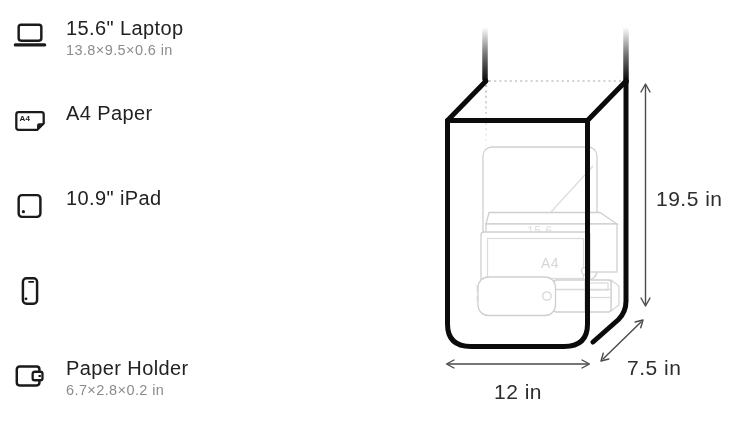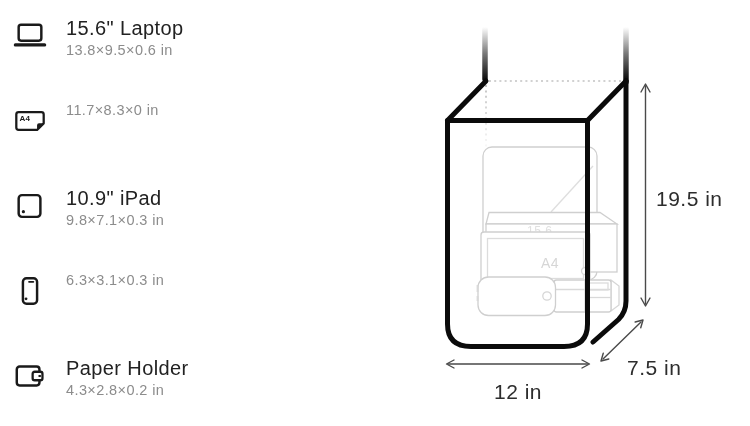--- a/index.html
+++ b/index.html
@@ -41,61 +41,59 @@
 
     <div class="item-row">
       <div class="icon-box">
         <svg width="34" height="34" viewBox="0 0 36 36">
           <path d="M6,8.5 H30 Q32.5,8.5 32.5,11 V20.5 L25.5,27.5 H6 Q3.5,27.5 3.5,25 V11 Q3.5,8.5 6,8.5 Z" fill="none" stroke="#1a1a1a" stroke-width="2.4" stroke-linejoin="round"></path>
           <path d="M32,20.5 L25.5,27 L25.5,22.5 Q25.5,20.5 27.5,20.5 Z" fill="#1a1a1a"></path>
           <text x="7" y="17.5" font-size="8.5" font-weight="bold" fill="#1a1a1a">A4</text>
         </svg>
       </div>
       <div class="item-text">
-        <span class="item-dims">11.7×8.3×0 in</span>
+        <span class="item-name">A4 Paper</span>
       </div>
     </div>
 
     <div class="item-row">
       <div class="icon-box">
         <svg width="34" height="34" viewBox="0 0 36 36">
           <rect x="6" y="6.5" width="23" height="23" rx="3.5" fill="none" stroke="#1a1a1a" stroke-width="2.6"></rect>
           <circle cx="11" cy="24" r="1.7" fill="#1a1a1a"></circle>
         </svg>
       </div>
       <div class="item-text">
         <span class="item-name">10.9" iPad</span>
-        <span class="item-dims">9.8×7.1×0.3 in</span>
       </div>
     </div>
 
     <div class="item-row">
       <div class="icon-box">
         <svg width="34" height="34" viewBox="0 0 36 36">
           <rect x="10.5" y="4.5" width="15" height="27" rx="3.8" fill="none" stroke="#1a1a1a" stroke-width="2.6"></rect>
           <line x1="17" y1="8.3" x2="21.5" y2="8.3" stroke="#1a1a1a" stroke-width="2" stroke-linecap="round"></line>
           <circle cx="13.8" cy="26.3" r="1.5" fill="#1a1a1a"></circle>
         </svg>
       </div>
       <div class="item-text">
-        <span class="item-dims">6.3×3.1×0.3 in</span>
       </div>
     </div>
 
     <div class="item-row">
       <div class="icon-box">
         <svg width="34" height="34" viewBox="0 0 36 36">
           <rect x="4" y="8" width="24" height="20" rx="3" fill="none" stroke="#1a1a1a" stroke-width="2.6"></rect>
           <path d="M23,13.5 H29 Q31.2,13.5 31.2,15.7 V20.3 Q31.2,22.5 29,22.5 H23 Q20.8,22.5 20.8,20.3 V15.7 Q20.8,13.5 23,13.5 Z" fill="#ffffff" stroke="#1a1a1a" stroke-width="2.4"></path>
           <line x1="27" y1="18" x2="29.5" y2="18" stroke="#1a1a1a" stroke-width="2.2"></line>
         </svg>
       </div>
       <div class="item-text">
         <span class="item-name">Paper Holder</span>
-        <span class="item-dims">4.3×2.8×0.2 in</span>
+        <span class="item-dims">6.7×2.8×0.2 in</span>
       </div>
     </div>
 
   </div>
 
   <svg class="diagram-svg" width="750" height="426" viewBox="0 0 750 426">
     <defs>
       <linearGradient id="strapFade" gradientUnits="userSpaceOnUse" x1="0" y1="27" x2="0" y2="80">
         <stop offset="0" stop-color="#0b0b0b" stop-opacity="0"></stop>
         <stop offset="0.5" stop-color="#0b0b0b" stop-opacity="0.55"></stop>

